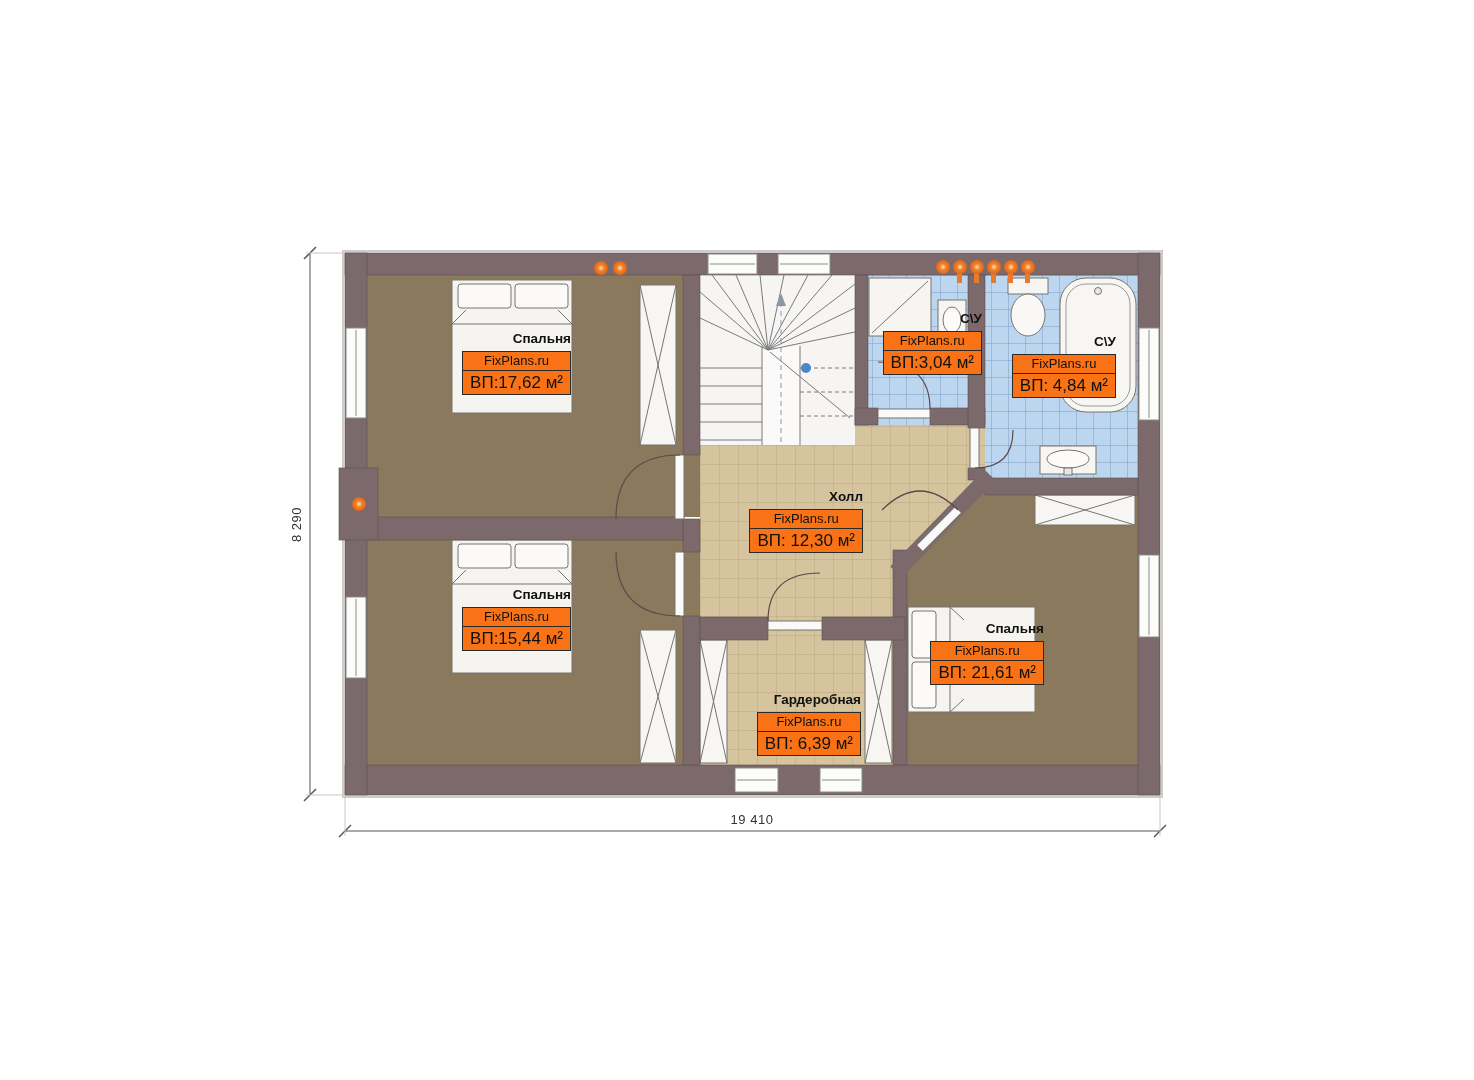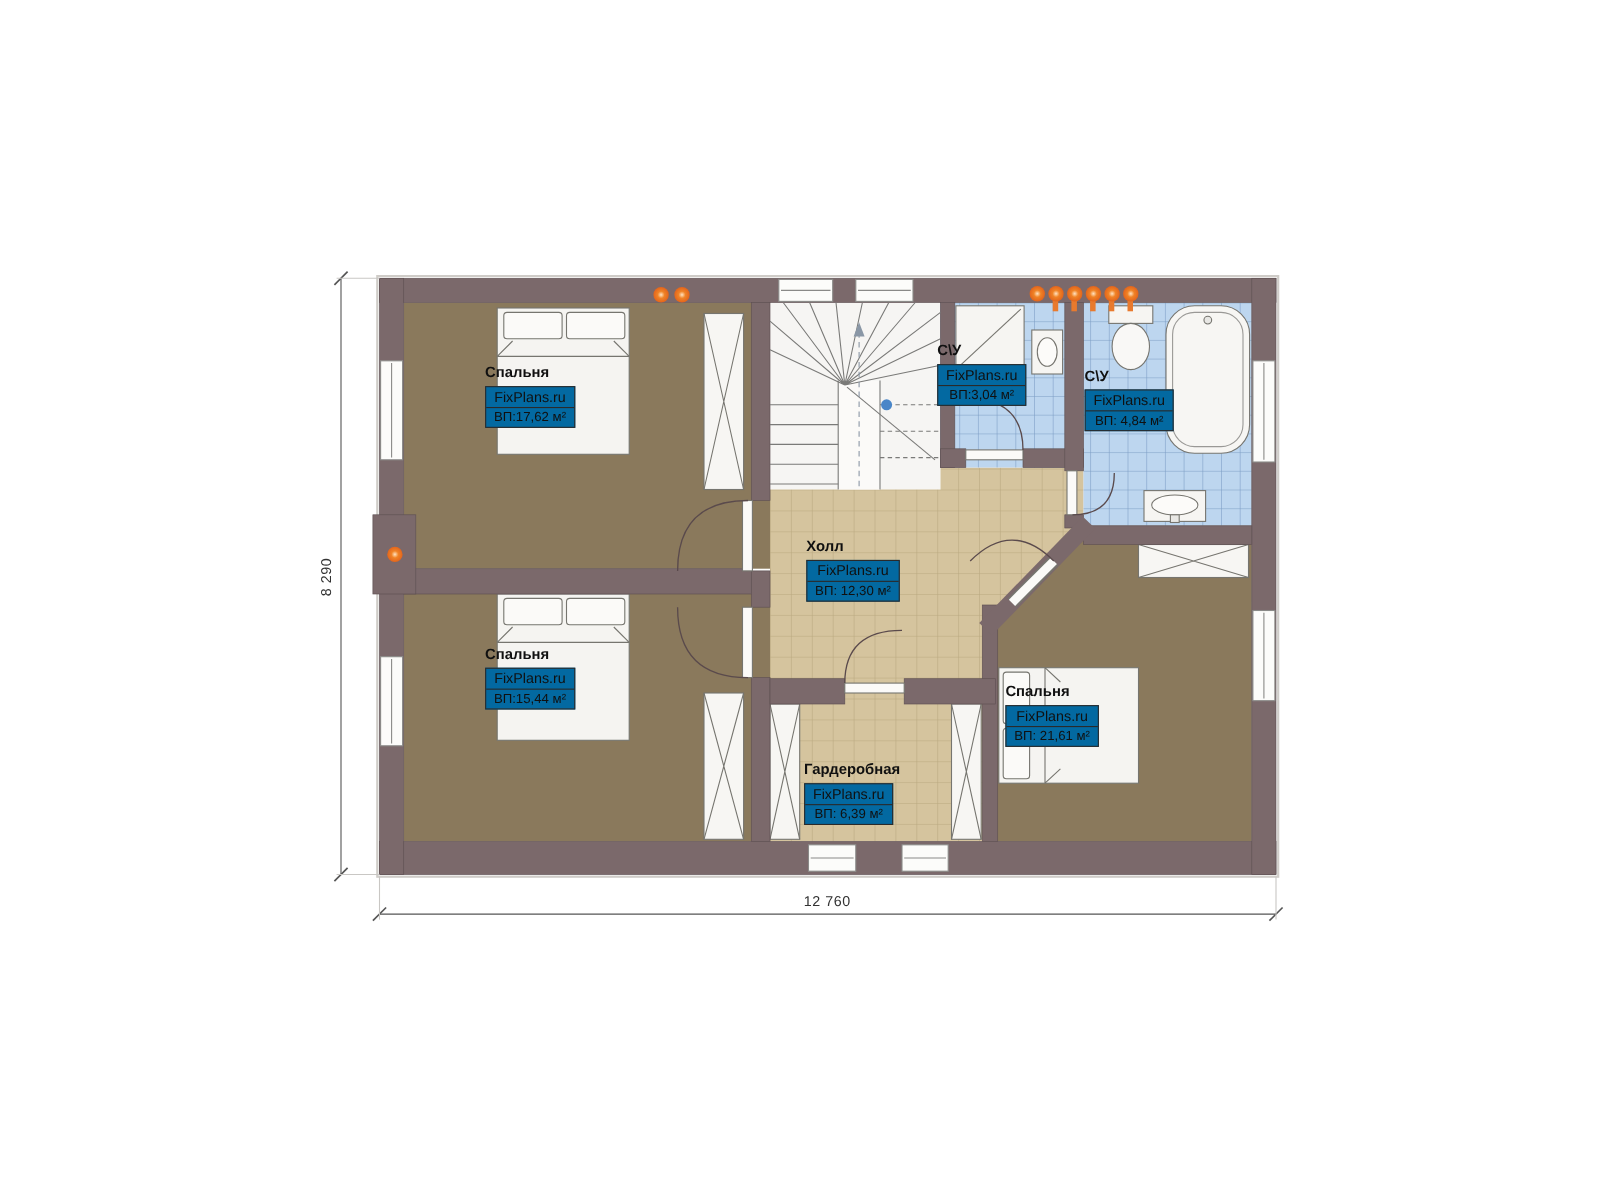--- a/index.html
+++ b/index.html
@@ -1,24 +1,24 @@
 <!DOCTYPE html>
 <html><head>
 <meta charset="utf-8">
 <style>
   html,body{margin:0;padding:0;background:#ffffff;}
   #stage{position:relative;width:1474px;height:1080px;background:#ffffff;overflow:hidden;
          font-family:"Liberation Sans",sans-serif;}
   #plan-svg{position:absolute;left:0;top:0;width:1474px;height:1080px;}
-  .room-label{position:absolute;display:flex;flex-direction:column;align-items:flex-start;
+  .room-label{position:absolute;display:flex;flex-direction:column;align-items:flex-end;
               color:#101010;line-height:1.25;pointer-events:none;}
   .rl-name{font-weight:bold;font-size:13.5px;margin-bottom:3px;white-space:nowrap;}
-  .rl-box{border:1.4px solid #2a2a2a;background:#0369a1;text-align:center;}
+  .rl-box{border:1.4px solid #2a2a2a;background:#f97316;text-align:center;}
   .rl-wm{font-size:13px;padding:1px 7px;border-bottom:1.2px solid #2a2a2a;white-space:nowrap;}
-  .rl-area{font-size:12px;padding:1px 7px;white-space:nowrap;}
+  .rl-area{font-size:17px;padding:1px 7px;white-space:nowrap;}
   .dim-label{position:absolute;font-size:13px;color:#333;letter-spacing:.5px;white-space:nowrap;}
   #dim-left{transform:rotate(-90deg);transform-origin:center;}
 </style>
 </head>
 <body>
 
 <div id="stage">
 
 <svg id="plan-svg" viewBox="0 0 1474 1080">
   <defs>
@@ -294,15 +294,15 @@
 
 <div class="room-label" style="left:731px;top:692px;width:130px">
   <div class="rl-name">Гардеробная</div>
   <div class="rl-box">
     <div class="rl-wm">FixPlans.ru</div>
     <div class="rl-area">ВП: 6,39 м²</div>
   </div>
 </div>
 
 <div id="dim-left" class="dim-label" style="left:266px;top:517px;width:60px;text-align:center">8 290</div>
-<div class="dim-label" style="left:722px;top:812px;width:60px;text-align:center">12 760</div>
+<div class="dim-label" style="left:722px;top:812px;width:60px;text-align:center">19 410</div>
 
 </div>
 
 </body></html>

